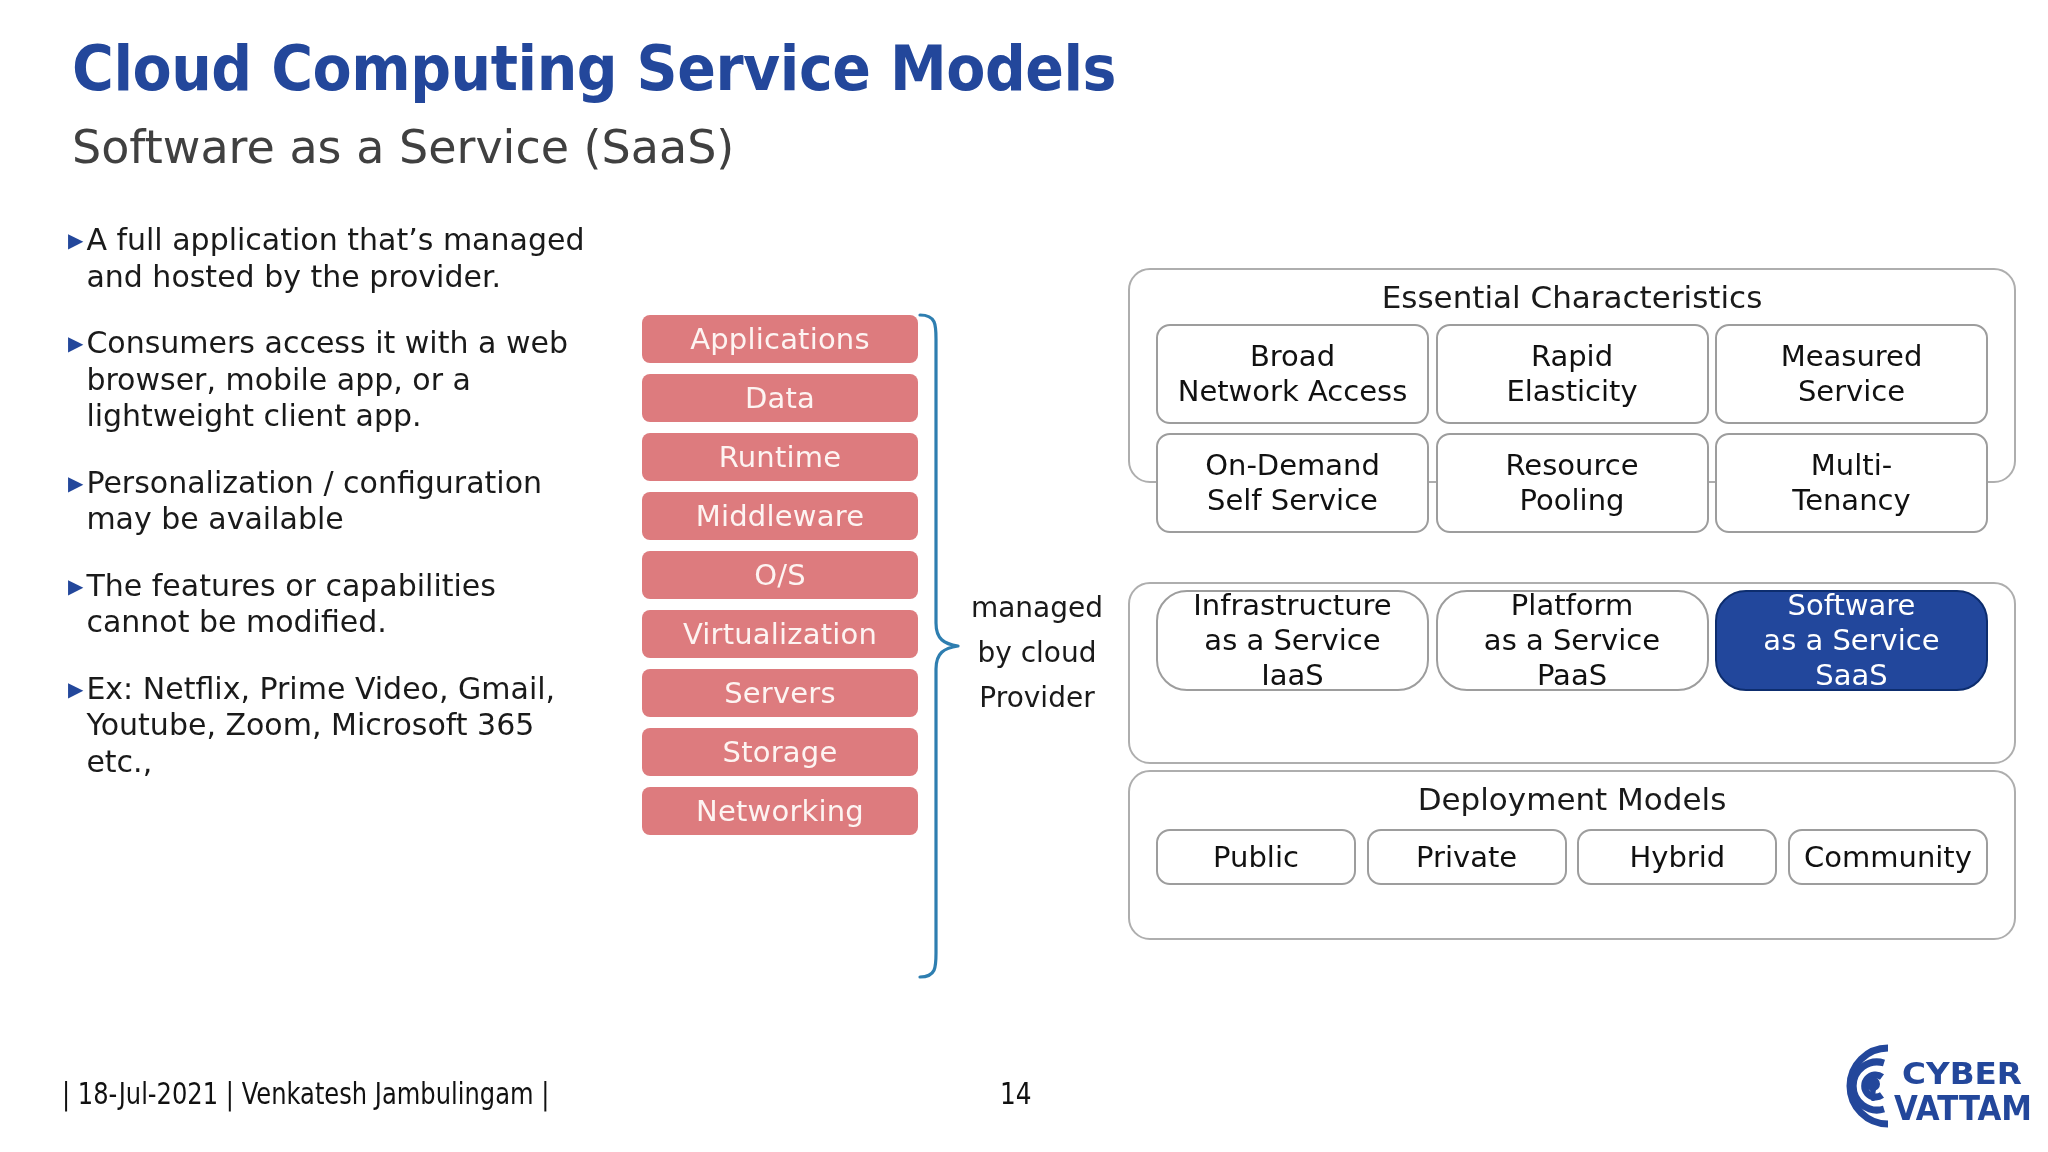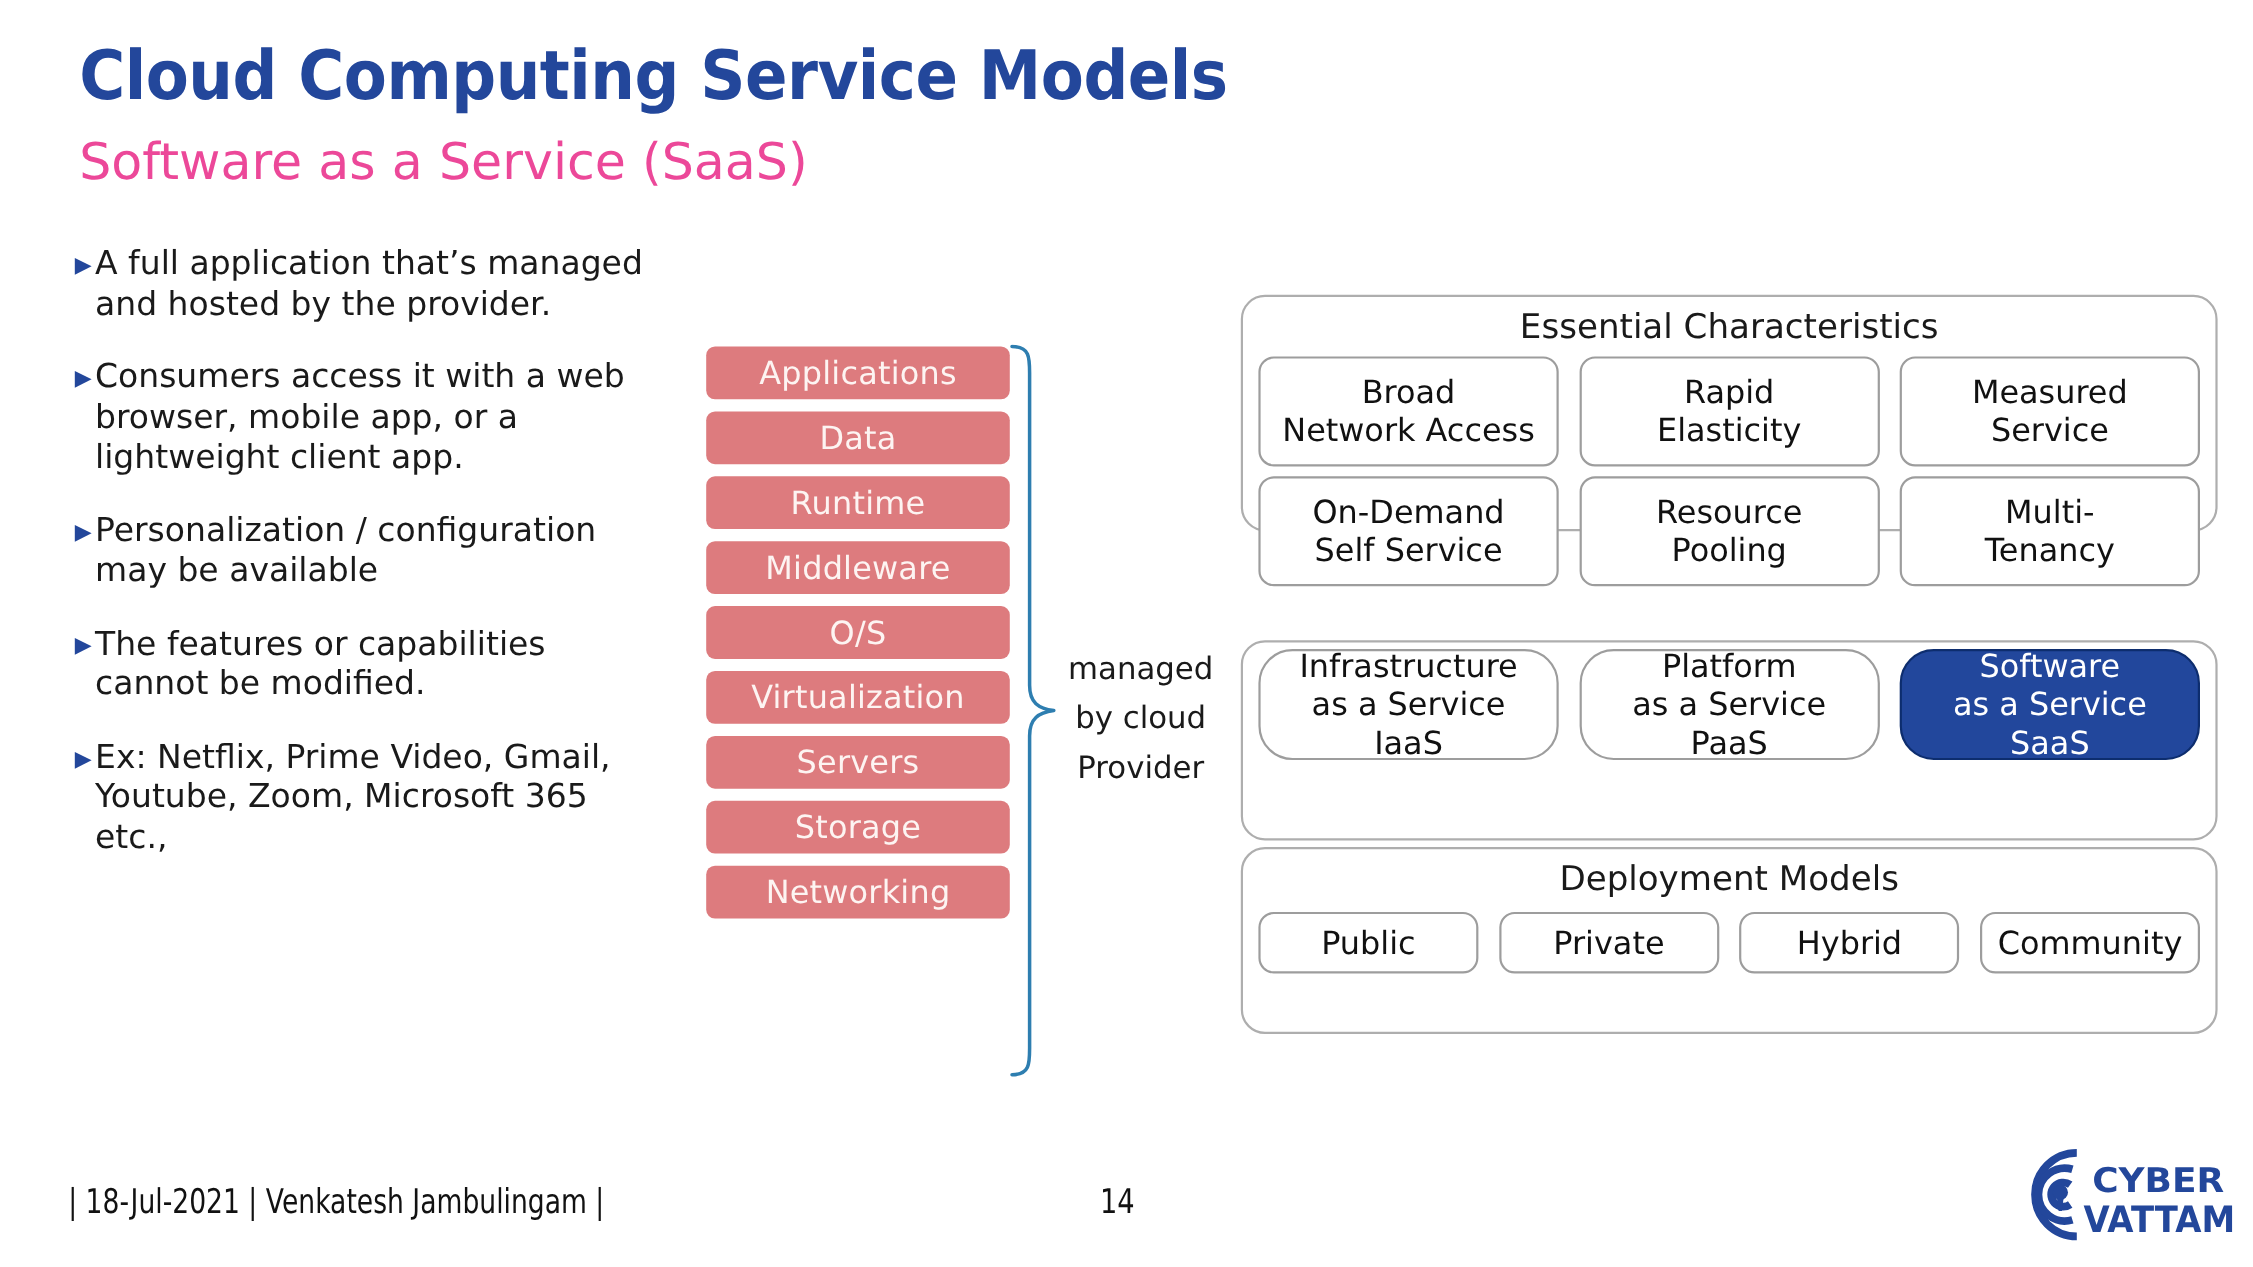--- a/index.html
+++ b/index.html
@@ -16,21 +16,21 @@
     position: absolute; left: 72px; top: 32px;
     font-family: "DejaVu Sans", sans-serif;
     font-size: 62px; font-weight: bold;
     color: #23479b;
     letter-spacing: -0.5px;
     transform: scaleX(0.92); transform-origin: left top;
     white-space: nowrap;
   }
   .subtitle {
     position: absolute; left: 72px; top: 120px;
-    font-size: 46px; font-weight: 400; color: #ec4899;
+    font-size: 46px; font-weight: 400; color: #404040;
     white-space: nowrap;
   }
 
   
   .bullets { position: absolute; left: 68px; top: 222px; width: 540px; }
   .bullet { display: flex; align-items: flex-start; margin-bottom: 30px; }
   .bullet .tri {
     flex: 0 0 auto; color: #23479b; font-size: 20px;
     line-height: 34px; margin-right: 3px; margin-top: 1px;
   }
@@ -56,21 +56,21 @@
 
   
   .panel {
     position: absolute;
     border: 2px solid #aeaeae; border-radius: 22px; background: #fff;
   }
   .panel-title {
     text-align: center; font-size: 31px; color: #1a1a1a;
     padding-top: 9px;
   }
-  .cardrow { display: flex; justify-content: space-between; padding: 0 14px; }
+  .cardrow { display: flex; justify-content: space-between; padding: 0 26px; }
   .card {
     border: 2px solid #9d9d9d; border-radius: 14px; background: #fff;
     display: flex; flex-direction: column; align-items: center; justify-content: center;
     text-align: center; font-size: 29px; line-height: 35px; color: #111;
   }
   .card.sel { background: #22479c; border-color: #0d2d6e; color: #ffffff; }
 
   #panel-essential { left: 1128px; top: 268px; width: 888px; height: 215px; }
   #panel-essential .cardrow { margin-top: 9px; }
   #panel-essential .card { width: 273px; height: 100px; }

